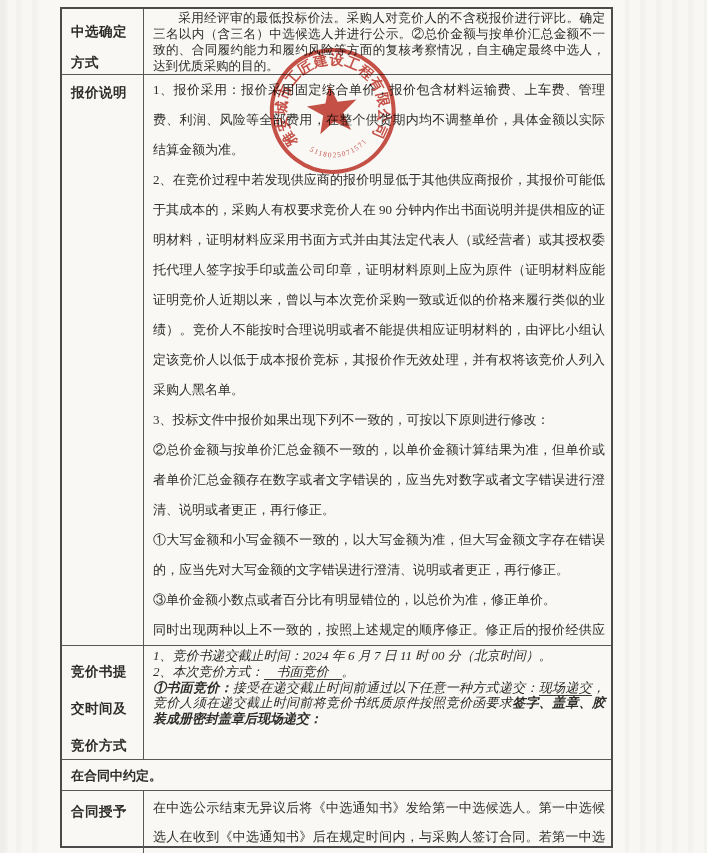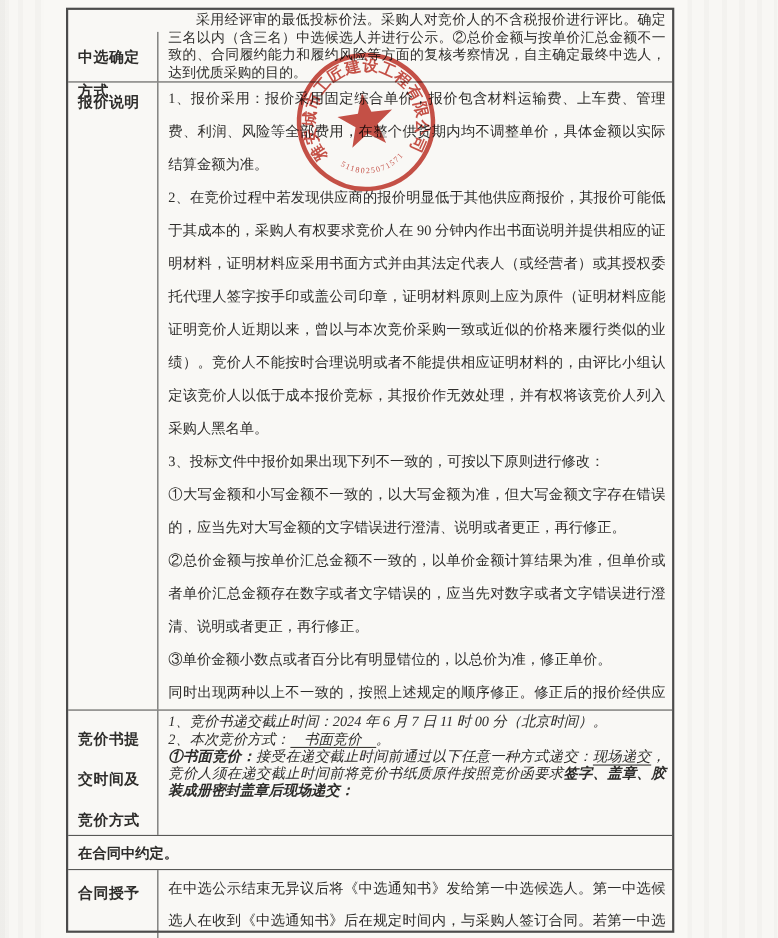--- a/index.html
+++ b/index.html
@@ -39,21 +39,21 @@
   .r4 { height: 33px; }
   .r5 { flex: 1; }
 
   .label-cell {
     width: 82px; flex: 0 0 82px;
     border-right: 1px solid #585856;
     font-weight: bold; font-size: 13.5px;
     padding: 4px 7px 0 9px;
     letter-spacing: 0.5px;
   }
-  .r1 .label-cell { line-height: 31px; padding-top: 7px; margin-top: 20px; }
+  .r1 .label-cell { line-height: 31px; padding-top: 7px; }
   .r2 .label-cell { line-height: 22px; padding-top: 7px; }
   .r3 .label-cell { line-height: 37px; padding-top: 7px; }
   .r4 .label-cell { line-height: 28px; padding-top: 2px; }
   .r5 .label-cell { line-height: 20px; padding-top: 11px; }
 
   .content-cell {
     flex: 1; min-width: 0;
     font-size: 13px;
     padding: 0 6px 0 9px;
     text-align: justify;
@@ -99,22 +99,22 @@
           <p class="indent"><span>采用经评审的最低投标价法。采购人对竞价人的不含税报价进行评比。确定三名以内（含三名）中选候选人并进行公示。②总价金额与按单价汇总金额不一致的、合同履约能力和履约风险等方面的复核考察情况，自主确定最终中选人，达到优质采购的目的。</span></p>
         </div>
     </div>
 
     <div class="row r2">
       <div class="label-cell">报价说明</div>
       <div class="content-cell">
           <p><span>1、报价采用：报价采用固定综合单价，报价包含材料运输费、上车费、管理费、利润、风险等全部费用，在整个供货期内均不调整单价，具体金额以实际结算金额为准。</span></p>
           <p><span>2、在竞价过程中若发现供应商的报价明显低于其他供应商报价，其报价可能低于其成本的，采购人有权要求竞价人在 90 分钟内作出书面说明并提供相应的证明材料，证明材料应采用书面方式并由其法定代表人（或经营者）或其授权委托代理人签字按手印或盖公司印章，证明材料原则上应为原件（证明材料应能证明竞价人近期以来，曾以与本次竞价采购一致或近似的价格来履行类似的业绩）。竞价人不能按时合理说明或者不能提供相应证明材料的，由评比小组认定该竞价人以低于成本报价竞标，其报价作无效处理，并有权将该竞价人列入采购人黑名单。</span></p>
           <p><span>3、投标文件中报价如果出现下列不一致的，可按以下原则进行修改：</span></p>
+          <p><span>②总价金额与按单价汇总金额不一致的，以单价金额计算结果为准，但单价或者单价汇总金额存在数字或者文字错误的，应当先对数字或者文字错误进行澄清、说明或者更正，再行修正。</span></p>
           <p><span>①大写金额和小写金额不一致的，以大写金额为准，但大写金额文字存在错误的，应当先对大写金额的文字错误进行澄清、说明或者更正，再行修正。</span></p>
-          <p><span>②总价金额与按单价汇总金额不一致的，以单价金额计算结果为准，但单价或者单价汇总金额存在数字或者文字错误的，应当先对数字或者文字错误进行澄清、说明或者更正，再行修正。</span></p>
           <p><span>③单价金额小数点或者百分比有明显错位的，以总价为准，修正单价。</span></p>
           <p><span>同时出现两种以上不一致的，按照上述规定的顺序修正。修正后的报价经供应商确认后产生约束力，供应商不确认的，其投标文件作无效处理。供应商确认采取书面且加盖单位公章或者供应商授权代表签字的方式。</span></p>
         </div>
     </div>
 
     <div class="row r3">
       <div class="label-cell">竞价书提交时间及竞价方式</div>
       <div class="content-cell">
           <p><span>1、竞价书递交截止时间：2024 年 6 月 7 日 11 时 00 分（北京时间）。</span></p>
           <p><span>2、本次竞价方式：</span><span class="u">　书面竞价　</span><span>。</span></p>

